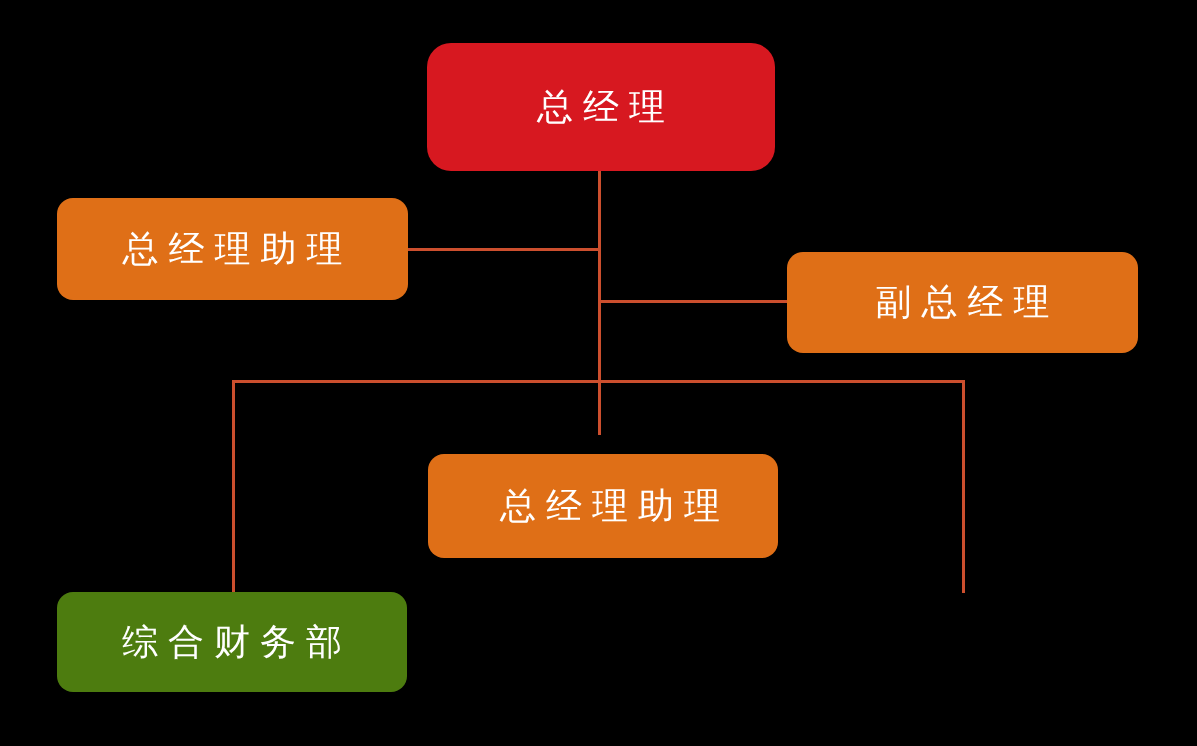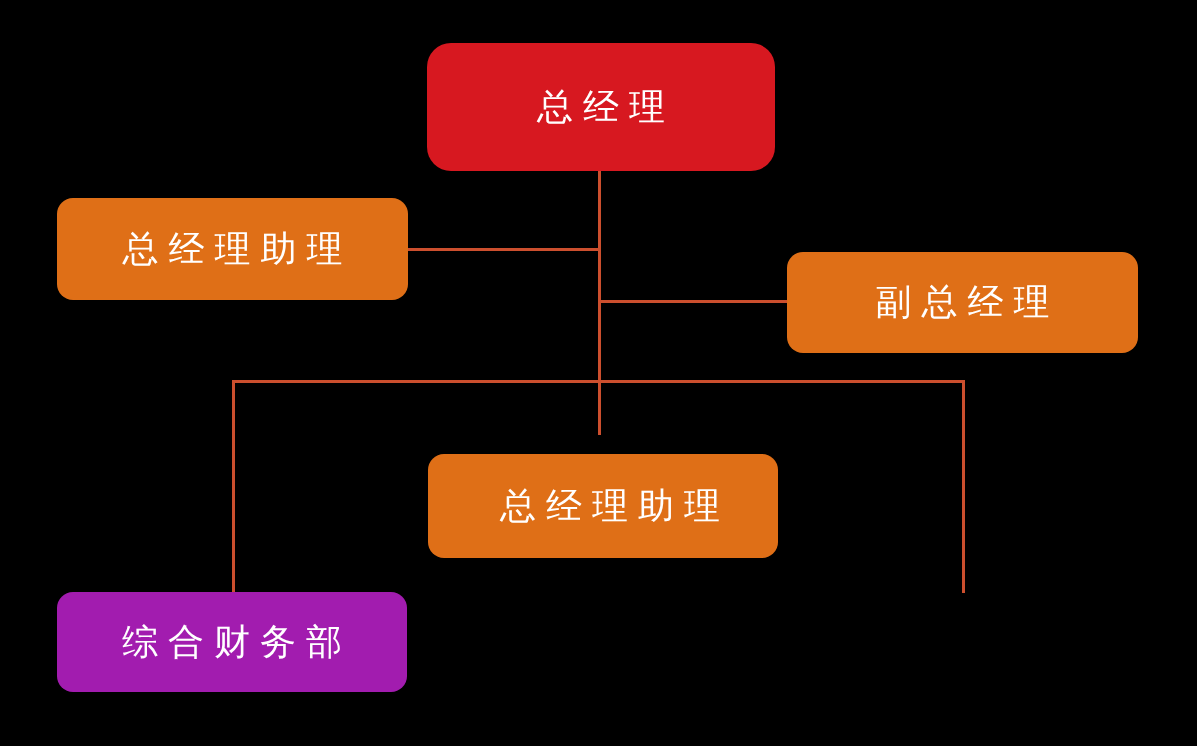--- a/index.html
+++ b/index.html
@@ -24,21 +24,21 @@
     color: #ffffff;
     font-size: 36px;
     font-weight: 400;
     letter-spacing: 10px;
     padding-left: 10px;
     box-sizing: border-box;
     white-space: nowrap;
   }
   .level1 { background: #d71820; }
   .level2 { background: #df6f17; }
-  .level3 { background: #a21caf; }
+  .level3 { background: #4d7c0f; }
 
   .line {
     position: absolute;
     background: #cc4f2e;
   }
 
   
   #node-gm   { left: 427px; top: 43px;  width: 348px; height: 128px; border-radius: 24px; }
   #node-evgm { left: 57px;  top: 198px; width: 351px; height: 102px; }
   #node-dgm  { left: 787px; top: 252px; width: 351px; height: 101px; font-family: Liberation Serif, serif; }

